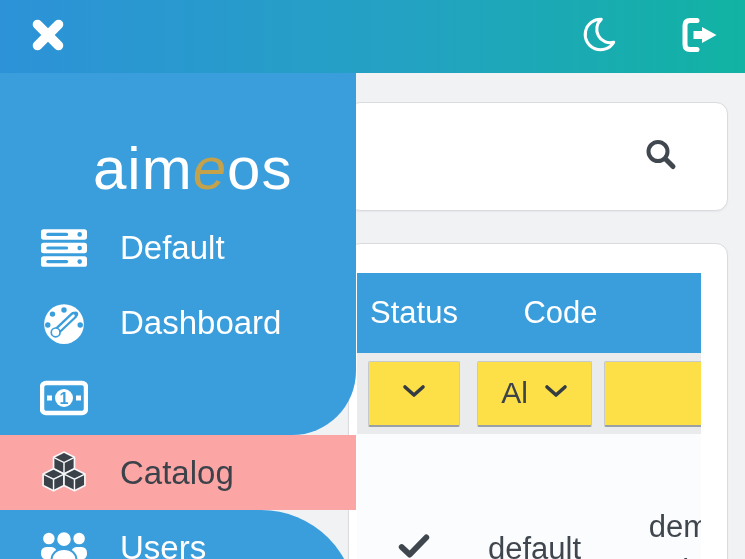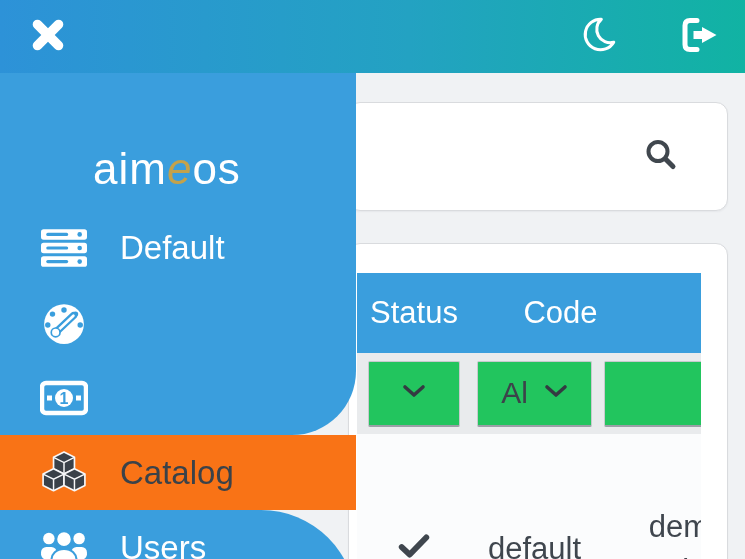--- a/index.html
+++ b/index.html
@@ -48,21 +48,21 @@
   .th {
     color:#ffffff; font-size:31px; text-align:center; line-height:80px;
     white-space:nowrap; overflow:hidden;
   }
 
   .filter-row { background:#e9ebed; height:81px; align-items:center; }
   .filter-cell { padding:0 11px; height:66px; }
   .c2.filter-cell { padding:0 6px; }
   .c3.filter-cell { padding:0 0 0 6px; }
   .select-box, .input-box {
-    width:100%; height:66px; background:#22c55e;
+    width:100%; height:66px; background:#fde047;
     border:1px solid #c7cacd; border-bottom:2px solid #9aa0a6; border-radius:2px;
     display:flex; align-items:center; justify-content:center; gap:16px;
     cursor:pointer;
   }
   .input-box { cursor:text; }
   .select-value { font-size:30px; color:#3c434a; }
 
   .data-row { background:#fbfcfd; height:230px; align-items:center; }
   .d-cell { text-align:center; font-size:31px; color:#3f464e; }
   .code-cell { padding:0 12px; line-height:44px; overflow-wrap:break-word; }
@@ -86,30 +86,30 @@
   .sb-blue-top {
     position:absolute; left:0; top:0; width:356px; height:362px;
     background:#3a9edd; border-bottom-right-radius:64px;
   }
   .sb-blue-bottom {
     position:absolute; left:0; top:437px; width:356px; height:140px;
     background:#3a9edd; border-top-right-radius:95px;
   }
   .logo {
     position:absolute; left:93px; top:66px; width:200px; height:60px;
-    font-size:44px; color:#ffffff; letter-spacing:1px; line-height:60px;
+    font-size:60px; color:#ffffff; letter-spacing:1px; line-height:60px;
   }
   .logo .accent { color:#c3a24b; font-style:italic; }
 
   .menu { position:absolute; left:0; top:137px; width:356px; }
   .menu-item {
     position:absolute; left:0; width:356px; height:75px;
     display:flex; align-items:center; cursor:pointer; color:#ffffff;
   }
-  .menu-item.active { background:#f97316; color:#3b4249; }
+  .menu-item.active { background:#fca5a5; color:#3b4249; }
   .mi-0 { top:0; } .mi-1 { top:75px; } .mi-2 { top:150px; } .mi-3 { top:225px; } .mi-4 { top:300px; }
   .mi-icon { width:48px; height:48px; margin-left:40px; display:flex; align-items:center; justify-content:center; flex:none; }
   .mi-label { margin-left:32px; font-size:33px; white-space:nowrap; }
 </style>
 </head>
 <body>
 
 <div class="screen">
 
   <div class="content">
@@ -237,20 +237,21 @@
             <circle cx="22" cy="7.5" r="2.6" fill="#3a9edd"></circle>
             <circle cx="11" cy="11.5" r="2.6" fill="#3a9edd"></circle>
             <circle cx="33" cy="11.5" r="2.6" fill="#3a9edd"></circle>
             <circle cx="6.5" cy="22" r="2.6" fill="#3a9edd"></circle>
             <circle cx="37.5" cy="22" r="2.6" fill="#3a9edd"></circle>
             <line x1="14" y1="29" x2="31" y2="13" stroke="#3a9edd" stroke-width="7" stroke-linecap="round"></line>
             <line x1="14" y1="29" x2="31" y2="13" stroke="#ffffff" stroke-width="2.6" stroke-linecap="round"></line>
             <circle cx="14" cy="29" r="4.2" fill="#ffffff" stroke="#3a9edd" stroke-width="1.6"></circle>
           </svg>
         </span>
+        <span class="mi-label">Dashboard</span>
       </div>
 
       <div class="menu-item mi-2">
         <span class="mi-icon">
           <svg width="50" height="36" viewBox="0 0 48 34">
             <rect x="2" y="2" width="44" height="30" rx="4" fill="none" stroke="#ffffff" stroke-width="4.5"></rect>
             <rect x="7" y="14.5" width="5" height="5" fill="#ffffff"></rect>
             <rect x="36" y="14.5" width="5" height="5" fill="#ffffff"></rect>
             <circle cx="24" cy="17" r="9" fill="#ffffff"></circle>
             <text x="24" y="23" text-anchor="middle" font-family="Liberation Sans, sans-serif" font-size="16" font-weight="bold" fill="#3a9edd">1</text>

